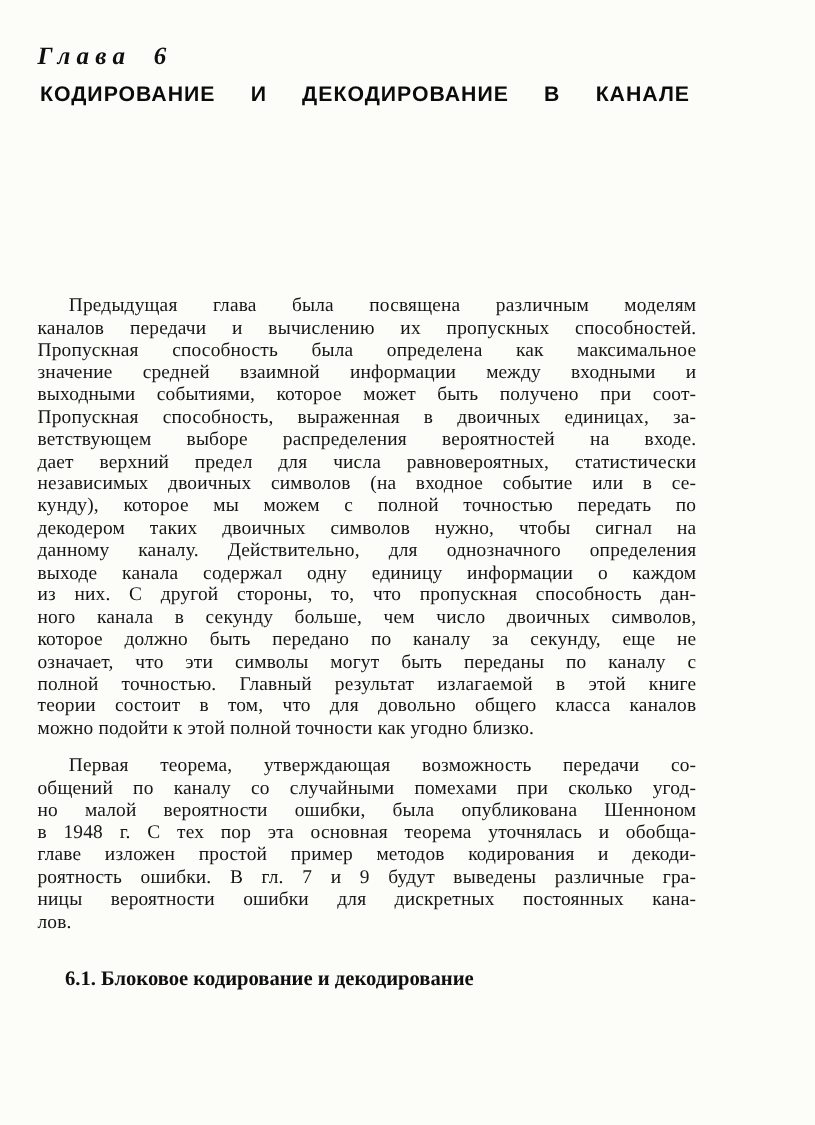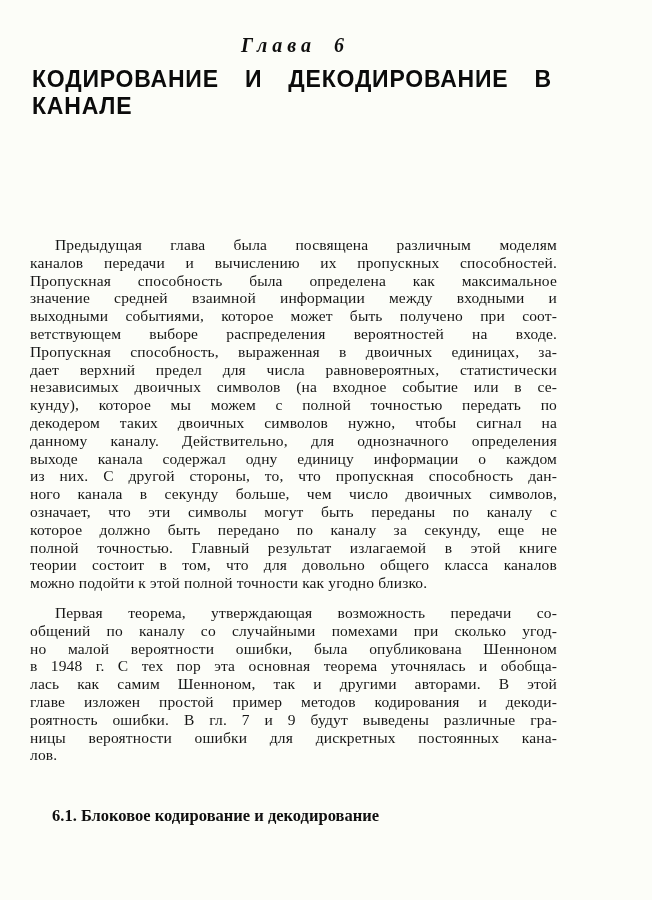--- a/index.html
+++ b/index.html
@@ -14,36 +14,35 @@
     background: #fcfdf8;
     color: #1a1a1a;
     font-family: "Liberation Serif", serif;
     overflow: hidden;
   }
   .chapter {
     position: absolute;
     top: 34px;
     left: 30px;
     width: 530px;
-    text-align: center;
     font-style: italic;
     font-weight: 700;
     font-size: 20px;
     letter-spacing: 5px;
     word-spacing: 8px;
     color: #0f0f0f;
   }
   .title {
     position: absolute;
     top: 66px;
     left: 32px;
     width: 520px;
     font-family: "Liberation Sans", sans-serif;
     font-weight: 700;
-    font-size: 23px;
+    font-size: 17px;
     letter-spacing: 0.8px;
     color: #0b0b0b;
     text-align: justify;
     text-align-last: justify;
     white-space: normal;
   }
   .body {
     position: absolute;
     top: 224px;
     left: 30px;
@@ -54,21 +53,21 @@
   }
   .para { margin: 0; }
   .line {
     text-align: justify;
     text-align-last: justify;
     letter-spacing: 0.15px;
   }
   .line.lastline { text-align-last: left; }
   .line.indent { text-indent: 25px; margin-top: 12px; }
   .section-heading {
-    margin-top: 42px;
+    margin-top: 27px;
     margin-bottom: 10px;
     padding-left: 22px;
     font-weight: 700;
     font-size: 16.5px;
     line-height: 20px;
     color: #0f0f0f;
   }
 </style>
 </head>
 <body>
@@ -77,42 +76,41 @@
   <div class="chapter">Глава 6</div>
   <div class="title">КОДИРОВАНИЕ И ДЕКОДИРОВАНИЕ В КАНАЛЕ</div>
   <div class="body">
     <div>
         <div class="para">
           <div class="line indent">Предыдущая глава была посвящена различным моделям</div>
           <div class="line">каналов передачи и вычислению их пропускных способностей.</div>
           <div class="line">Пропускная способность была определена как максимальное</div>
           <div class="line">значение средней взаимной информации между входными и</div>
           <div class="line">выходными событиями, которое может быть получено при соот-</div>
+          <div class="line">Пропускная способность, выраженная в двоичных единицах, за-</div>
           <div class="line">ветствующем выборе распределения вероятностей на входе.</div>
-          <div class="line">Пропускная способность, выраженная в двоичных единицах, за-</div>
           <div class="line">дает верхний предел для числа равновероятных, статистически</div>
           <div class="line">независимых двоичных символов (на входное событие или в се-</div>
           <div class="line">кунду), которое мы можем с полной точностью передать по</div>
           <div class="line">декодером таких двоичных символов нужно, чтобы сигнал на</div>
           <div class="line">данному каналу. Действительно, для однозначного определения</div>
           <div class="line">выходе канала содержал одну единицу информации о каждом</div>
           <div class="line">из них. С другой стороны, то, что пропускная способность дан-</div>
           <div class="line">ного канала в секунду больше, чем число двоичных символов,</div>
+          <div class="line">которое должно быть передано по каналу за секунду, еще не</div>
           <div class="line">означает, что эти символы могут быть переданы по каналу с</div>
-          <div class="line">которое должно быть передано по каналу за секунду, еще не</div>
           <div class="line">полной точностью. Главный результат излагаемой в этой книге</div>
           <div class="line">теории состоит в том, что для довольно общего класса каналов</div>
           <div class="line lastline">можно подойти к этой полной точности как угодно близко.</div>
         </div>
         <div class="para">
           <div class="line indent">Первая теорема, утверждающая возможность передачи со-</div>
           <div class="line">общений по каналу со случайными помехами при сколько угод-</div>
           <div class="line">но малой вероятности ошибки, была опубликована Шенноном</div>
           <div class="line">в 1948 г. С тех пор эта основная теорема уточнялась и обобща-</div>
-          <div class="line">лась как самим Шенноном, так и другими авторами. В этой</div>
           <div class="line">главе изложен простой пример методов кодирования и декоди-</div>
           <div class="line">роятность ошибки. В гл. 7 и 9 будут выведены различные гра-</div>
           <div class="line">ницы вероятности ошибки для дискретных постоянных кана-</div>
           <div class="line lastline">лов.</div>
         </div>
       </div>
     <div class="section-heading">6.1. Блоковое кодирование и декодирование</div>
   </div>
 </div>
 

